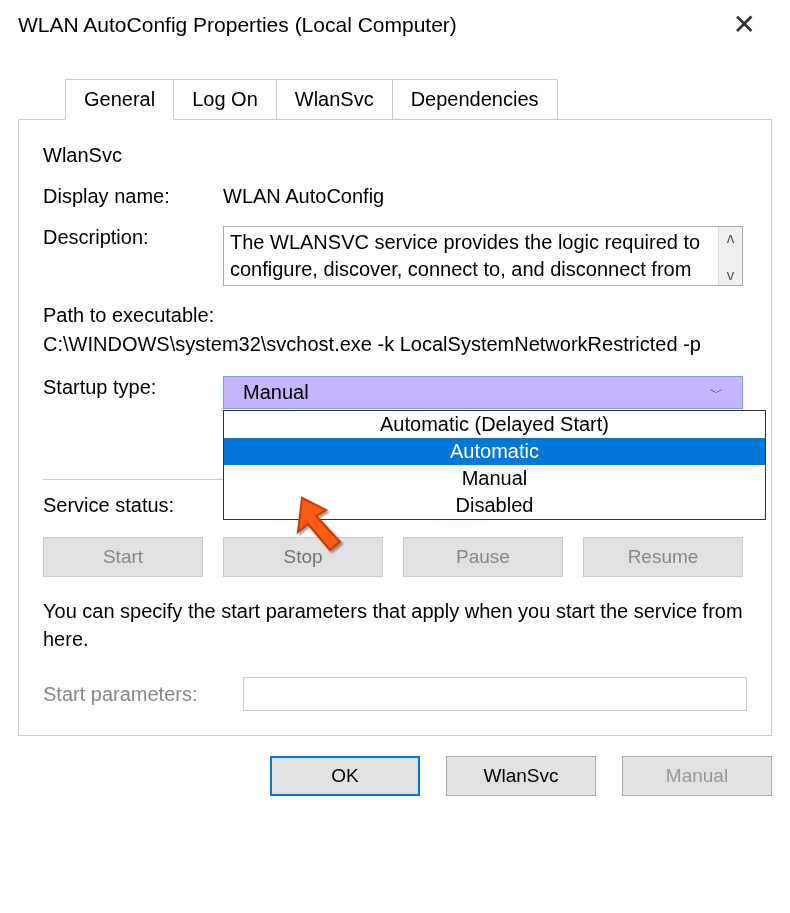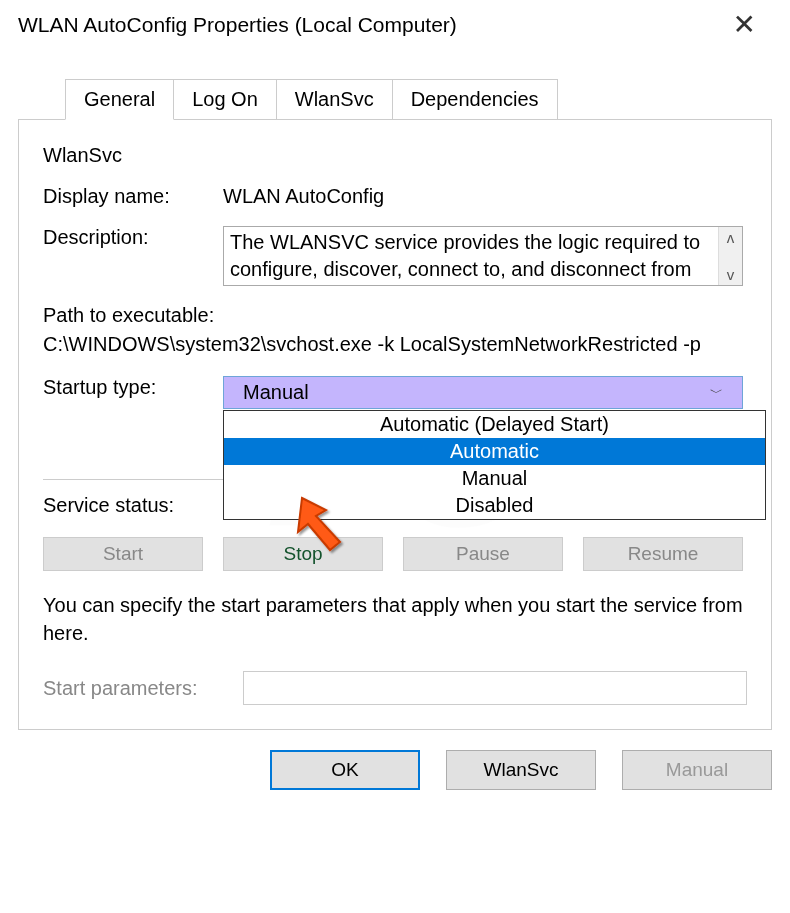--- a/index.html
+++ b/index.html
@@ -91,29 +91,29 @@
   border: 1px solid #333;
   background: #fff;
   z-index: 10;
   text-align: center;
 }
 .dd-item { padding: 0px 6px; cursor: pointer; line-height: 1.35; }
 .dd-item.hl { background: #0078d7; color: #fff; }
 .hr { border-top: 1px solid #ccc; margin: 70px 0 14px 0; }
 .btn-row { display: flex; gap: 20px; margin: 20px 0; }
 .svc-btn {
-  width: 160px; height: 34px;
+  width: 160px; height: 40px;
   border: 1px solid #ccc;
   background: #e1e1e1;
   color: #888;
   font-size: 19px;
   font-family: inherit;
   text-align: center;
 }
-.svc-btn.enabled { color: #14532d; cursor: pointer; }
+.svc-btn.enabled { color: #737373; cursor: pointer; }
 .help-text { margin: 18px 0 24px 0; line-height: 1.4; }
 .param-row { display: flex; align-items: center; }
 .param-lbl { width: 200px; color: #888; }
 .param-input {
   flex: 1;
   height: 34px;
   border: 1px solid #ccc;
   background: #fff;
   padding: 2px 6px;
   font-family: inherit;

